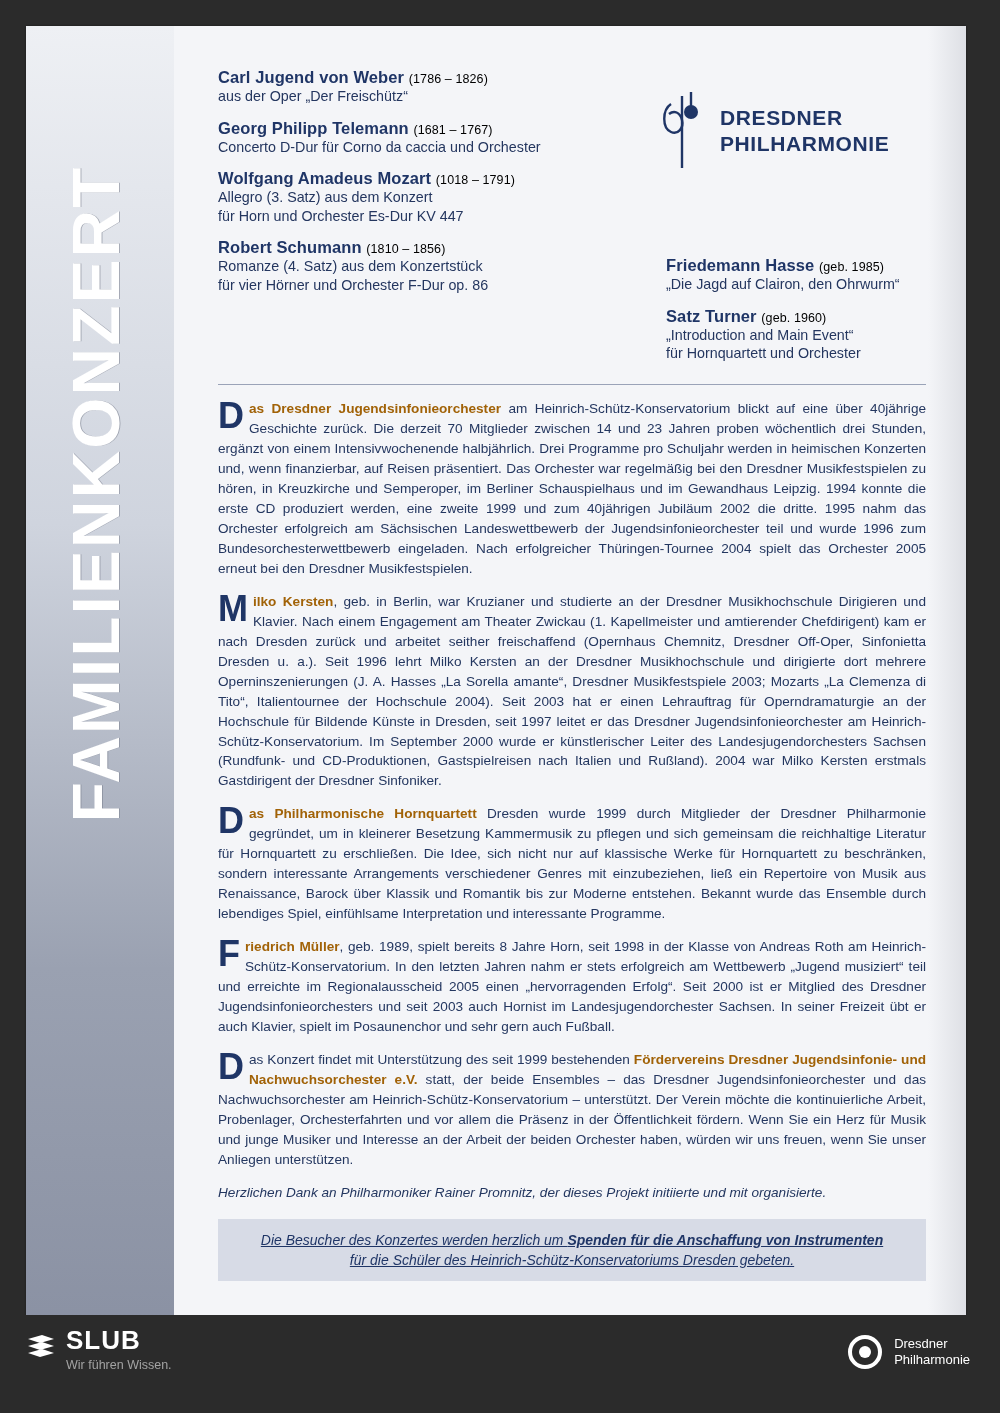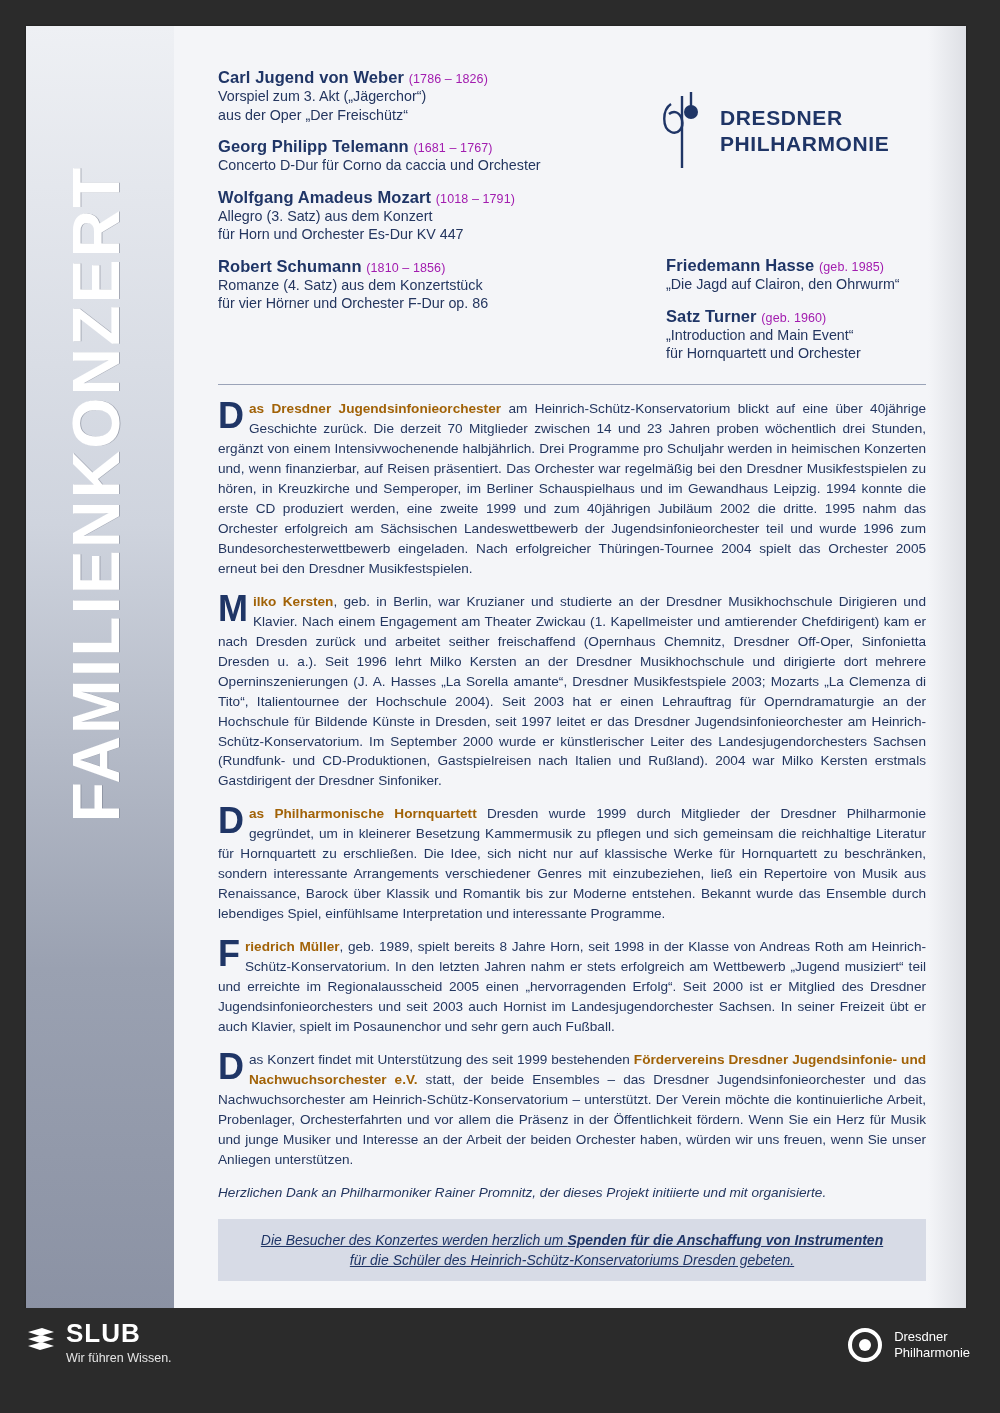--- a/index.html
+++ b/index.html
@@ -58,21 +58,21 @@
   }
   .logo-mark{width:52px;height:86px;flex:0 0 52px;}
   .logo-words{
     font-family:"Liberation Sans", sans-serif;
     font-size:21px;font-weight:bold;line-height:1.22;
     letter-spacing:.6px;color:#1f3566;
   }
   .prog{width:420px;}
   .prog-item{margin-bottom:13px;}
   .composer{font-size:16.5px;font-weight:bold;color:#1f3566;letter-spacing:.1px;}
-  .years{font-size:12.5px;font-weight:normal;color:#a21caf;}
+  .years{font-size:12.5px;font-weight:normal;color:#000000;}
   .work{font-size:14.3px;line-height:1.3;color:#24365f;}
   .prog-right{
     position:absolute;left:448px;top:188px;width:360px;
   }
   .prog-right .prog-item{margin-bottom:13px;}
 
   hr.rule{
     border:0;border-top:1px solid #9aa3b8;margin:16px 0 14px 0;
   }
 
@@ -103,29 +103,29 @@
     padding:11px 16px;
     text-align:center;
     font-size:14px;font-style:italic;color:#1f3566;
     line-height:1.45;
     text-decoration:underline;
   }
   .callout b{font-weight:bold;font-style:italic;}
 
   
   .footer{
-    position:absolute;left:0;right:0;bottom:11px;height:94px;
+    position:absolute;left:0;right:0;bottom:4px;height:94px;
     background:#2b2b2b;color:#ffffff;
   }
   .slub{
     position:absolute;left:26px;top:12px;display:flex;align-items:flex-start;gap:10px;
   }
   .slub-mark{width:30px;height:30px;margin-top:4px;}
   .slub-txt .slub-name{font-size:26px;font-weight:bold;letter-spacing:1px;line-height:1;}
-  .slub-txt .slub-sub{font-size:12.5px;margin-top:5px;color:#e5e5e5;}
+  .slub-txt .slub-sub{font-size:12.5px;margin-top:5px;color:#a3a3a3;}
   .dp-footer{
     position:absolute;right:30px;top:18px;display:flex;align-items:center;gap:10px;
   }
   .dp-footer-mark{width:38px;height:38px;}
   .dp-footer-txt{font-size:13px;line-height:1.25;color:#ffffff;}
 </style>
 </head>
 <body>
 
 <div class="sheet">
@@ -153,21 +153,20 @@
         </span>
       </div>
 
       <div class="prog">
 
         <div class="prog-item">
           <div class="composer">
             <span>Carl Jugend von Weber</span>
             <span class="years">(1786 – 1826)</span>
           </div>
-          <div class="work">Vorspiel zum 3. Akt („Jägerchor“)</div>
           <div class="work">aus der Oper „Der Freischütz“</div>
         </div>
 
         <div class="prog-item">
           <div class="composer">
             <span>Georg Philipp Telemann</span>
             <span class="years">(1681 – 1767)</span>
           </div>
           <div class="work">Concerto D-Dur für Corno da caccia und Orchester</div>
         </div>

